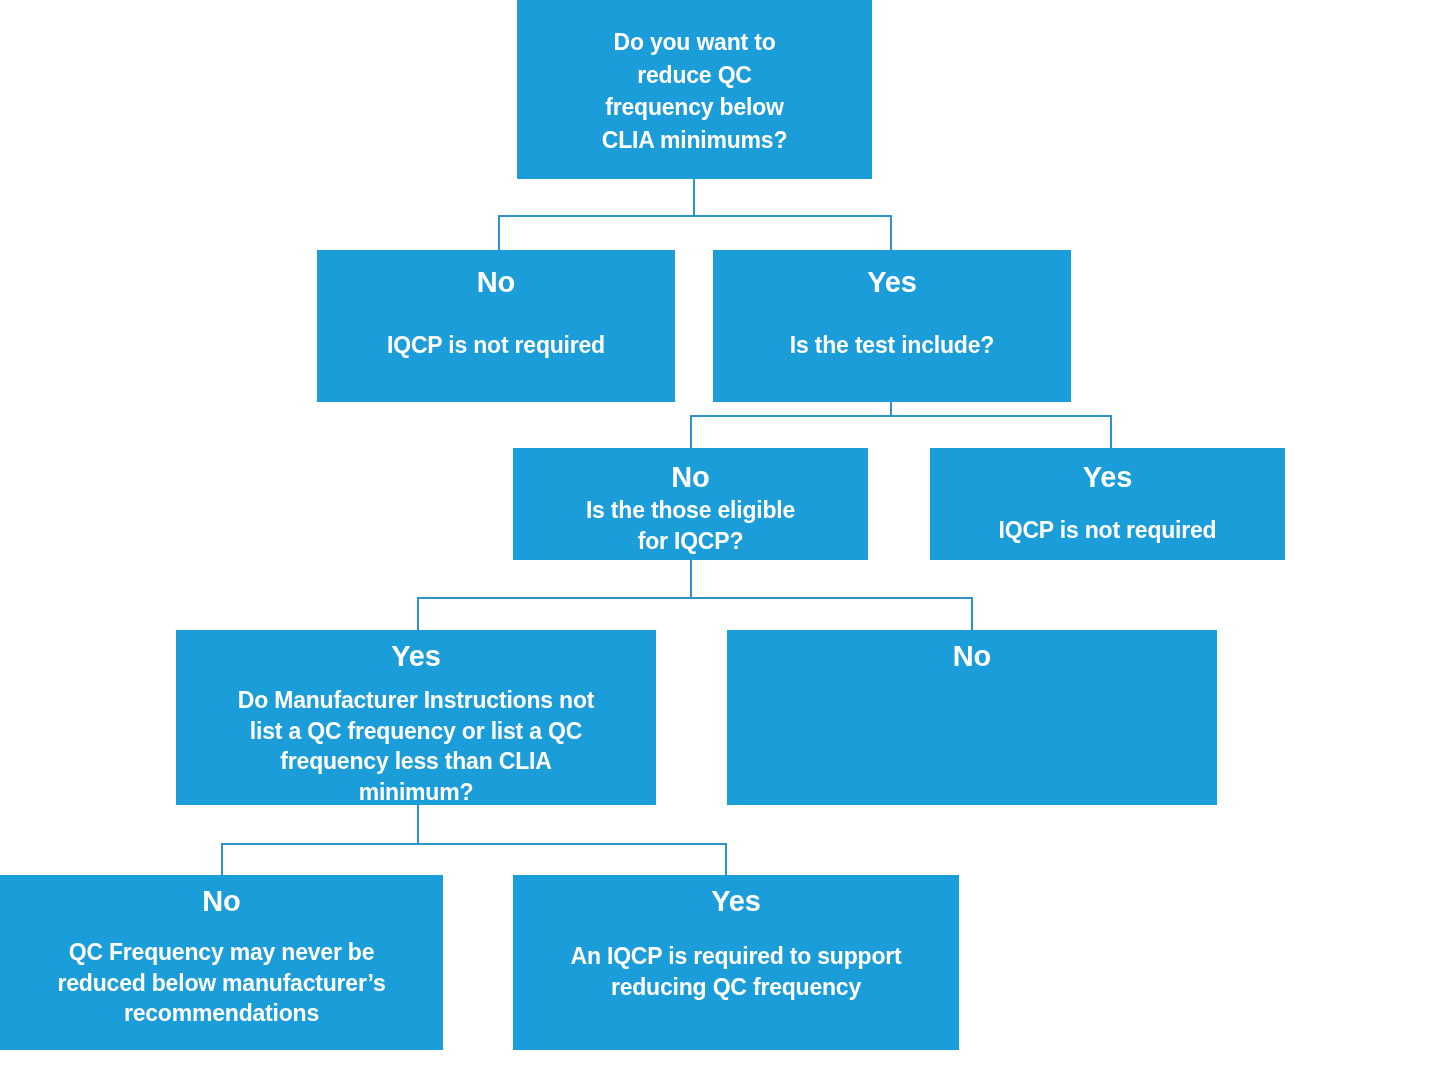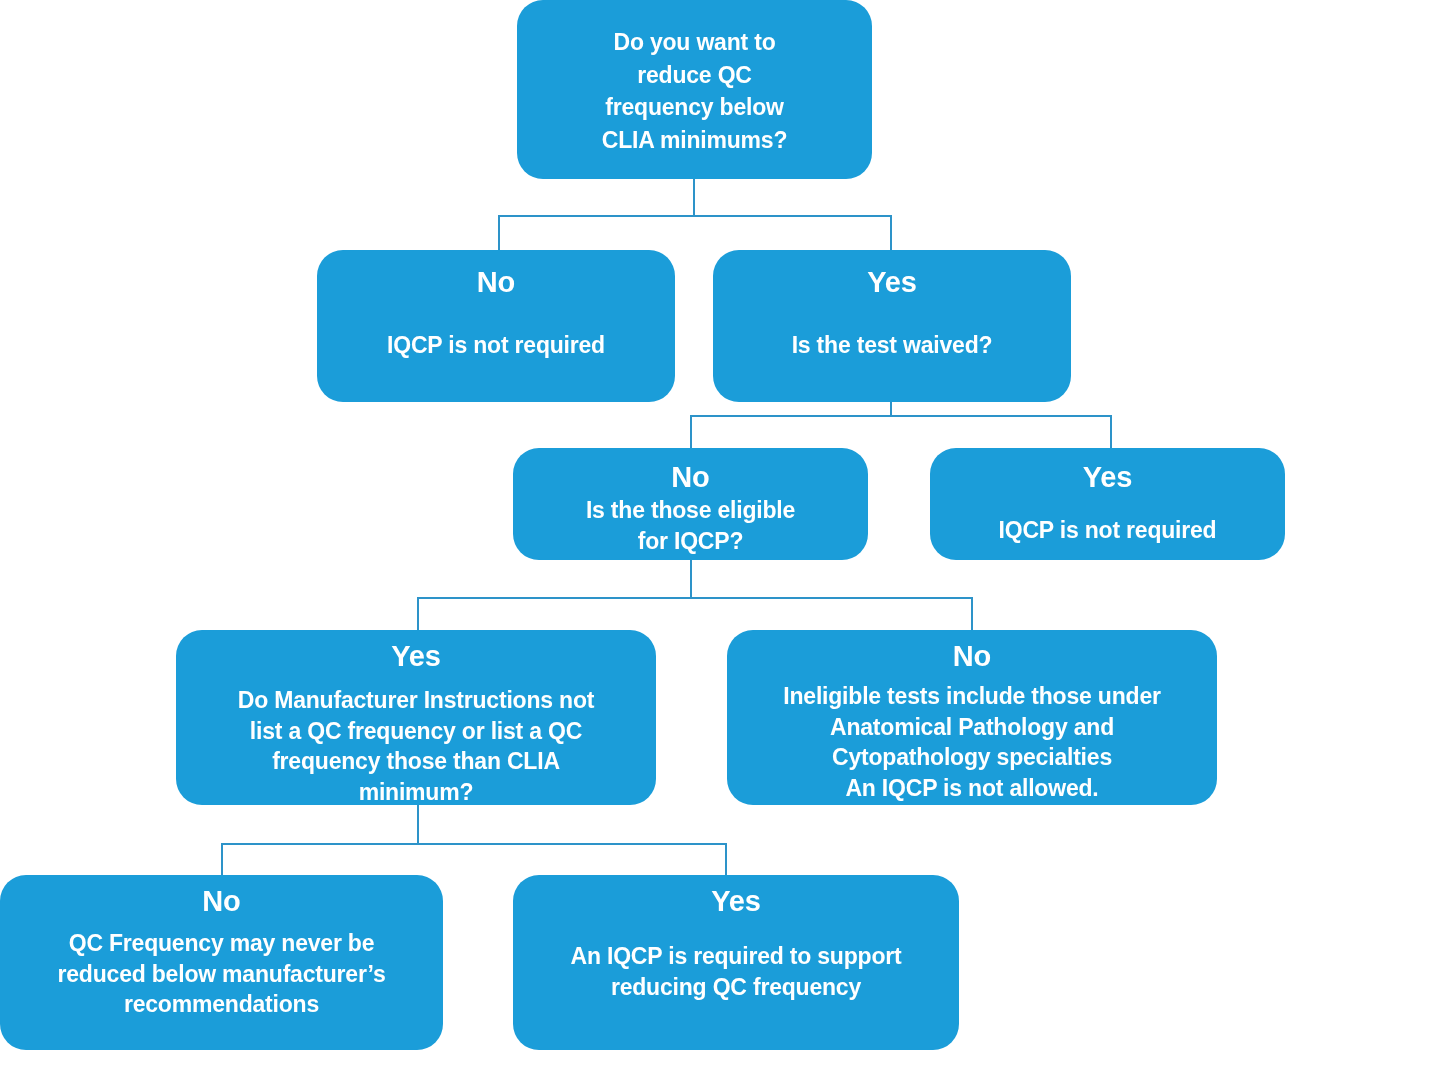--- a/index.html
+++ b/index.html
@@ -24,21 +24,20 @@
     color: #ffffff;
     box-sizing: border-box;
     display: flex;
     flex-direction: column;
     align-items: center;
     text-align: center;
     font-weight: bold;
     line-height: 1.17;
     letter-spacing: -0.2px;
     overflow: hidden;
-    border-radius: 26px;
   }
   .node .answer {
     font-size: 29px;
     font-weight: bold;
     white-space: pre;
   }
   .node .body {
     font-size: 23px;
     font-weight: bold;
     white-space: pre-line;
@@ -69,21 +68,21 @@
   #n-yes2 .body { margin-top: 22px; }
 
   
   #n-yes3   { left: 176px;  top: 630px;  width: 480px; height: 175px; padding-top: 10px; }
   #n-yes3 .body { margin-top: 11px; line-height: 1.33; }
   #n-no3    { left: 727px;  top: 630px;  width: 490px; height: 175px; padding-top: 10px; }
   #n-no3 .body { margin-top: 7px; line-height: 1.33; }
 
   
   #n-no4    { left: 0px;    top: 875px;  width: 443px; height: 175px; padding-top: 10px; }
-  #n-no4 .body { margin-top: 9px; line-height: 1.33; }
+  #n-no4 .body { margin-top: 18px; line-height: 1.33; }
   #n-yes4   { left: 513px;  top: 875px;  width: 446px; height: 175px; padding-top: 10px; }
   #n-yes4 .body { margin-top: 22px; line-height: 1.33; }
 </style>
 </head>
 <body>
 
 <div id="canvas" style="background: rgb(255, 255, 255);">
 
   <div class="conn-v" style="left: 693px; top: 179px; height: 37px; background: rgb(45, 147, 201);"></div>
   <div class="conn-h" style="left: 498px; top: 215px; width: 394px; background: rgb(45, 147, 201);"></div>
@@ -113,48 +112,44 @@
 CLIA minimums?</div>
   </div>
 
   <div class="node" id="n-no1" style="background: rgb(27, 157, 217); color: rgb(255, 255, 255);">
     <div class="answer">No</div>
     <div class="body">IQCP is not required</div>
   </div>
 
   <div class="node" id="n-yes1" style="background: rgb(27, 157, 217); color: rgb(255, 255, 255);">
     <div class="answer">Yes</div>
-    <div class="body">Is the test waived?</div>
+    <div class="body">Is the test include?</div>
   </div>
 
   <div class="node" id="n-no2" style="background: rgb(27, 157, 217); color: rgb(255, 255, 255);">
     <div class="answer">No</div>
     <div class="body">Is the those eligible
 for IQCP?</div>
   </div>
 
   <div class="node" id="n-yes2" style="background: rgb(27, 157, 217); color: rgb(255, 255, 255);">
     <div class="answer">Yes</div>
     <div class="body">IQCP is not required</div>
   </div>
 
   <div class="node" id="n-yes3" style="background: rgb(27, 157, 217); color: rgb(255, 255, 255);">
     <div class="answer">Yes</div>
     <div class="body">Do Manufacturer Instructions  not
 list a QC frequency or list a QC
-frequency those than CLIA
+frequency less than CLIA
 minimum?</div>
   </div>
 
   <div class="node" id="n-no3" style="background: rgb(27, 157, 217); color: rgb(255, 255, 255);">
     <div class="answer">No</div>
-    <div class="body">Ineligible tests include those under
-Anatomical Pathology and
-Cytopathology specialties
-An IQCP is not allowed.</div>
   </div>
 
   <div class="node" id="n-no4" style="background: rgb(27, 157, 217); color: rgb(255, 255, 255);">
     <div class="answer">No</div>
     <div class="body">QC Frequency may never be
 reduced below manufacturer’s
 recommendations</div>
   </div>
 
   <div class="node" id="n-yes4" style="background: rgb(27, 157, 217); color: rgb(255, 255, 255);">

